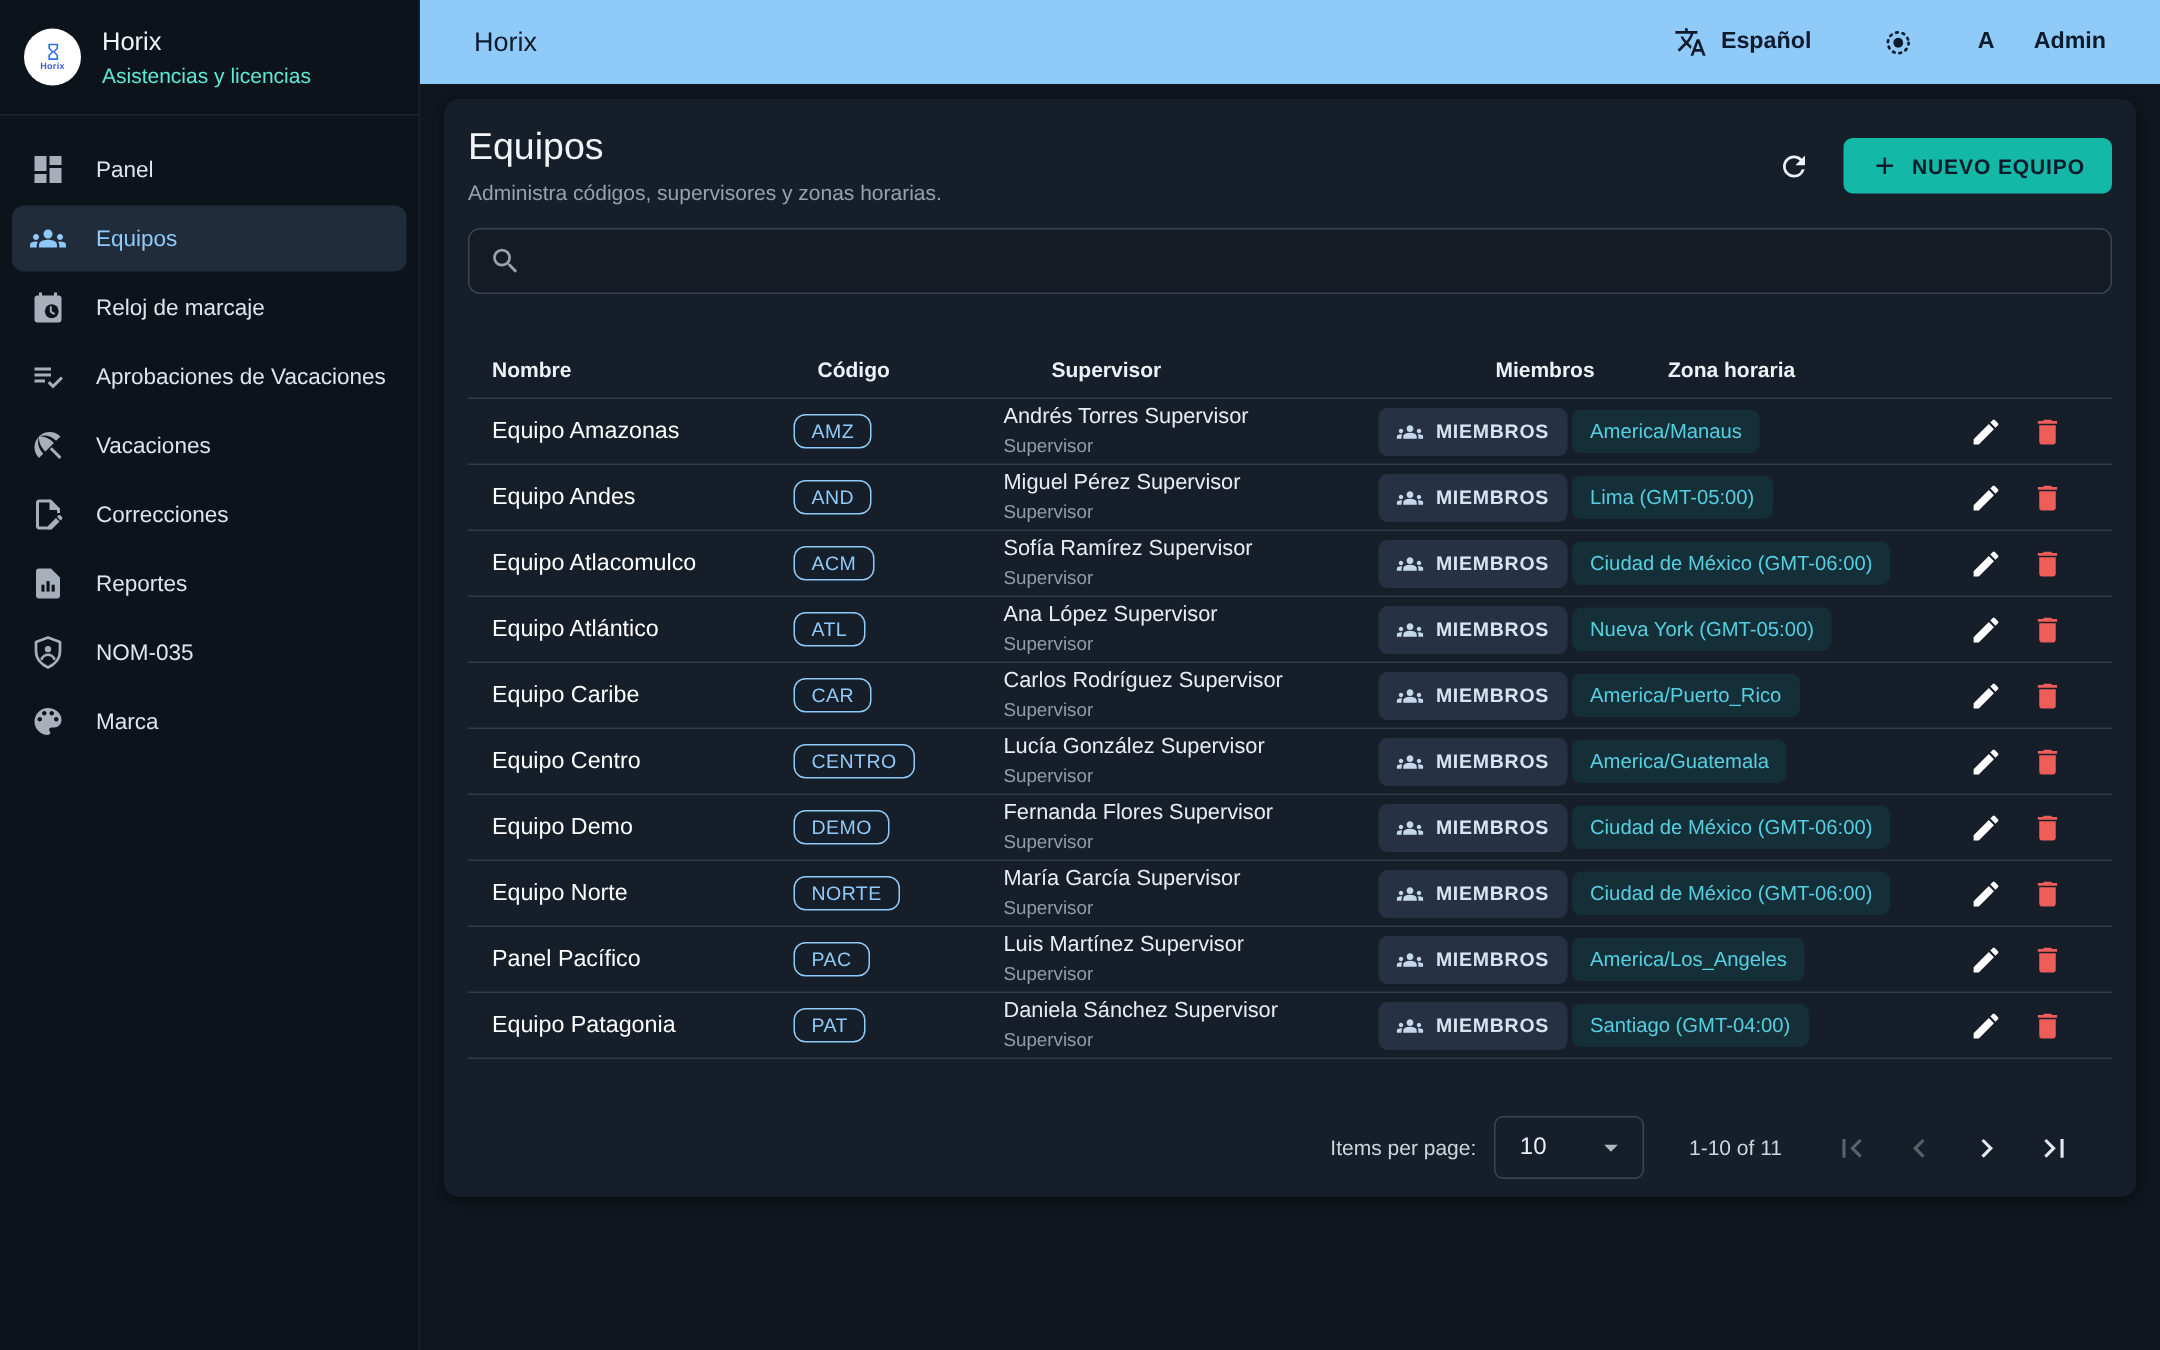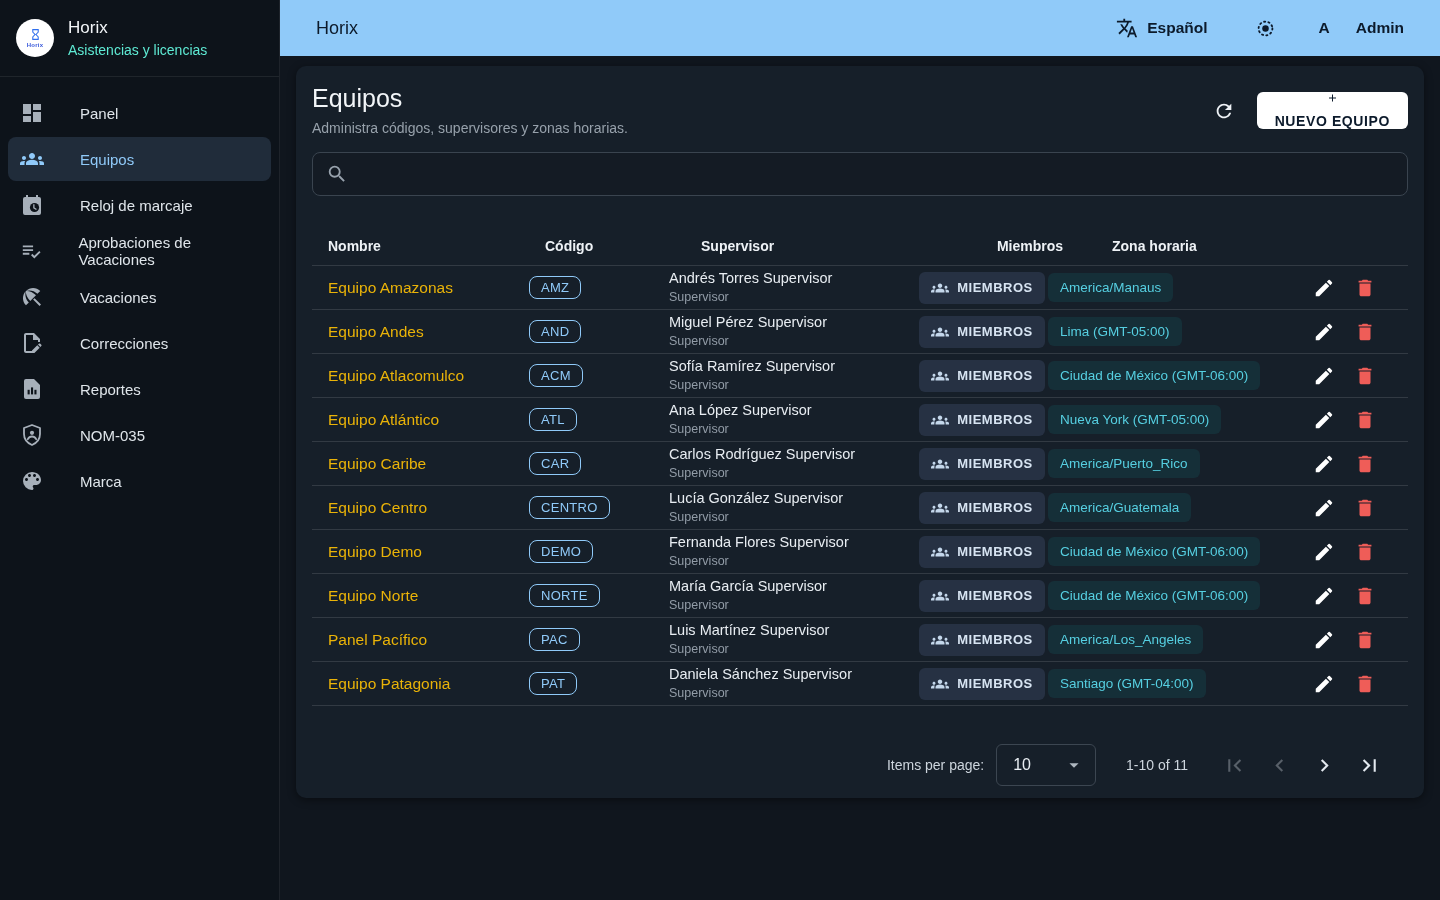--- a/index.html
+++ b/index.html
@@ -26,21 +26,21 @@
     width:38px; height:38px; border-radius:50%; background:#ffffff;
     display:flex; flex-direction:column; align-items:center; justify-content:center;
     gap:1px;
   }
   .avatar-logo .logo-word { font-size:6px; font-weight:bold; color:#3b5bdb; letter-spacing:.2px; }
   .brand-title { font-size:17px; font-weight:500; color:#f2f5f8; }
   .brand-sub   { font-size:14px; color:#5eead4; margin-top:4px; }
 
   .nav { padding:14px 8px; display:flex; flex-direction:column; gap:2px; }
   .nav-item {
-    display:flex; align-items:center; gap:36px;
+    display:flex; align-items:center; gap:20px;
     height:44px; padding:0 12px; border-radius:8px;
     color:#dfe5ea; font-size:15px; cursor:pointer;
   }
   .nav-item .nav-icon { color:#a7b0ba; width:24px; height:24px; }
   .nav-item.active { background:#202c3a; }
   .nav-item.active, .nav-item.active .nav-icon { color:#90caf9; }
 
   
   .main { flex:1; display:flex; flex-direction:column; }
   .topbar {
@@ -63,25 +63,24 @@
     display:flex; flex-direction:column;
   }
 
   .card-head { display:flex; align-items:flex-start; }
   .page-title { font-size:25px; font-weight:500; color:#f2f5f8; }
   .page-sub { font-size:14px; color:#97a1ab; margin-top:7px; }
   .head-actions { margin-left:auto; display:flex; align-items:center; gap:22px; padding-top:8px; }
   .refresh-btn { color:#eef2f6; cursor:pointer; display:flex; }
   .new-btn {
     display:flex; align-items:center; gap:9px;
-    background:#ffffff; color:#0c1a2b;
+    background:#14b8a6; color:#0c1a2b;
     border:none; border-radius:6px; height:37px; padding:0 18px;
     font-family:inherit; font-size:14px; font-weight:600; letter-spacing:.6px;
     cursor:pointer;
-    flex-direction:column;
   }
 
   .search-box {
     margin-top:16px; height:44px;
     border:1px solid #3a444f; border-radius:8px;
     background:#141b24;
     display:flex; align-items:center; gap:11px; padding:0 13px;
   }
   .search-box input {
     flex:1; background:transparent; border:none; outline:none;
@@ -94,21 +93,21 @@
   .table { margin-top:30px; }
   .trow {
     display:grid;
     grid-template-columns:201px 140px 247px 132px 250px 1fr;
     align-items:center; padding-left:16px;
     border-bottom:1px solid rgba(255,255,255,.12);
   }
   .thead { height:40px; font-size:14px; font-weight:700; color:#eef2f6;gap:16px; }
   .th-center { justify-self:center; }
   .tbody-row { height:44px; }
-  .c-name { font-size:15.5px; color:#eab308; }
+  .c-name { font-size:15.5px; color:#ffffff; }
   .code-chip {
     display:inline-block; justify-self:start;
     border:1.5px solid #90caf9; color:#90caf9;
     border-radius:8px; padding:3px 11px; font-size:13px; letter-spacing:.3px;
   }
   .c-sup { line-height:1.35; }
   .sup-name { font-size:14.5px; color:#e8edf2; }
   .sup-role { font-size:12.5px; color:#929ca7; margin-top:1px; }
   .members-btn {
     justify-self:center;

